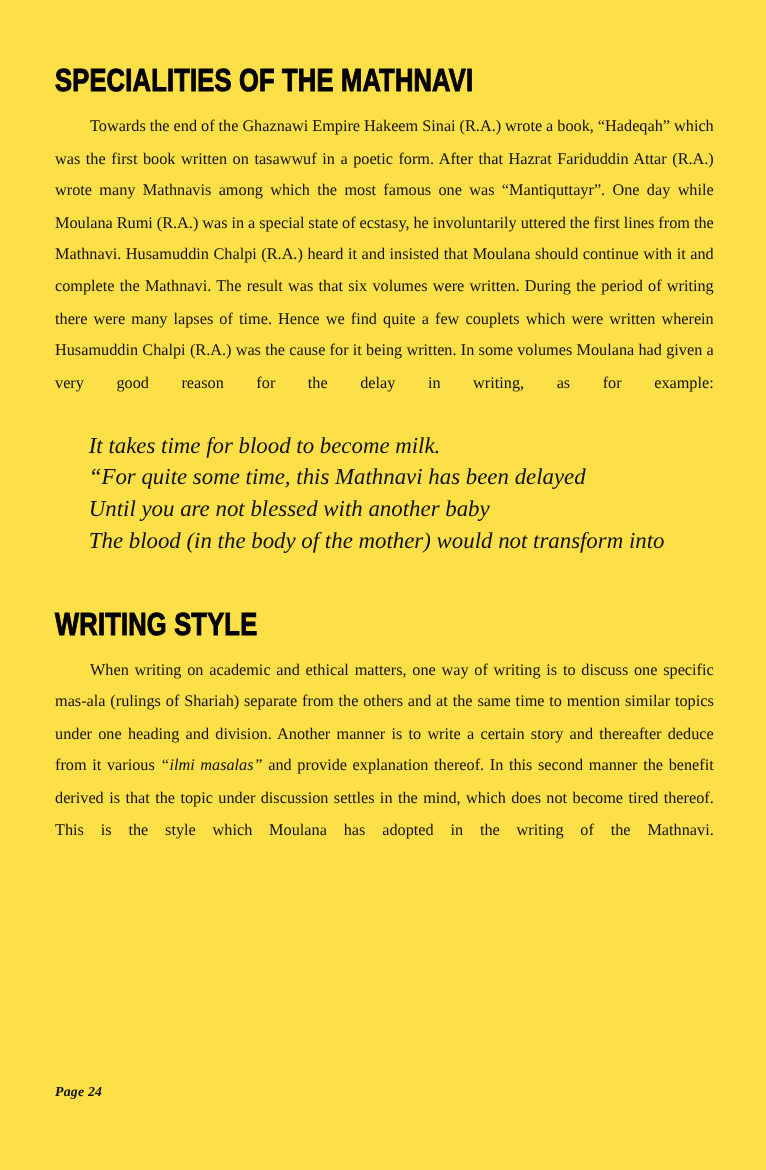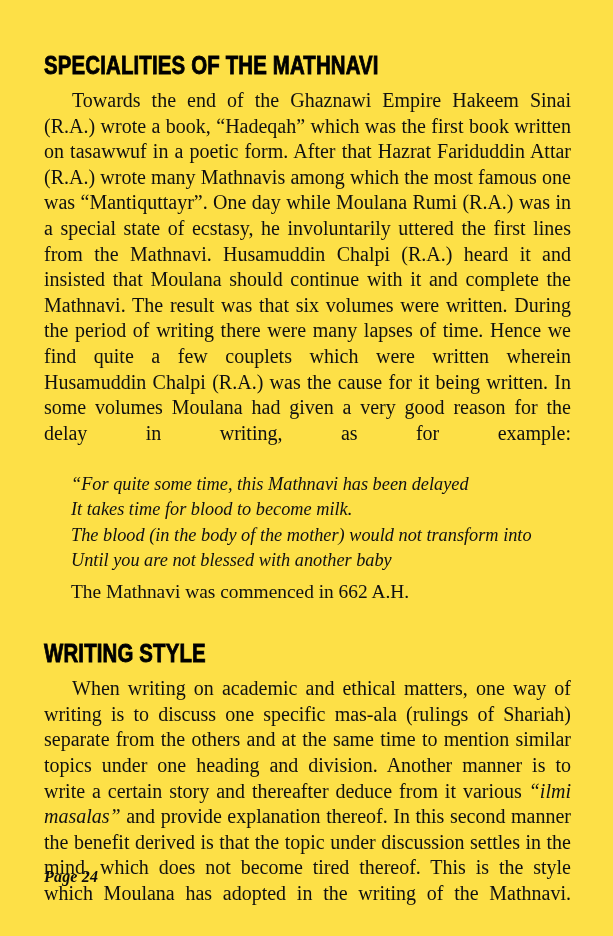--- a/index.html
+++ b/index.html
@@ -49,21 +49,21 @@
     -webkit-text-stroke: 0.85px #000000;
   }
   .heading-block-1 { margin: 0 0 10px 0; }
   .heading-block-2 { margin: 0 0 10px 0; }
 
   .gap-before-heading { height: 36px; }
 
   
   p.body {
     margin: 0;
-    font-size: 20px;
+    font-size: 13px;
     line-height: 25.6px;
     text-align: justify;
     text-justify: inter-word;
     text-indent: 28px;
     word-spacing: -0.1px;
   }
   p.body:last-child { }
 
   
   p.body::after {
@@ -113,21 +113,21 @@
     top: 868px;
     width: 527px;
     display: flex;
     justify-content: space-between;
     align-items: baseline;
   }
   .footer-left, .footer-right {
     font-family: "Liberation Serif", "DejaVu Serif", serif;
     font-weight: 700;
     font-style: italic;
-    font-size: 16px;
+    font-size: 11px;
     color: #0d0d0d;
     letter-spacing: 0.2px;
     white-space: nowrap;
   }
   .footer-right {
     letter-spacing: 0.3px;
   }
 
   em.inline-italic { font-style: italic; font-family: Liberation Serif, serif; }
 </style>
@@ -136,29 +136,28 @@
 
 <div class="page">
 
   <div class="content">
 
     <h1 class="section-heading heading-block-1">SPECIALITIES OF THE MATHNAVI</h1>
 
     <p class="body">Towards the end of the Ghaznawi Empire Hakeem Sinai (R.A.) wrote a book, “Hadeqah” which was the first book written on tasawwuf in a poetic form. After that Hazrat Fariduddin Attar (R.A.) wrote many Mathnavis among which the most famous one was “Mantiquttayr”. One day while Moulana Rumi (R.A.) was in a special state of ecstasy, he involuntarily uttered the first lines from the Mathnavi. Husamuddin Chalpi (R.A.) heard it and insisted that Moulana should continue with it and complete the Mathnavi. The result was that six volumes were written. During the period of writing there were many lapses of time. Hence we find quite a few couplets which were written wherein Husamuddin Chalpi (R.A.) was the cause for it being written. In some volumes Moulana had given a very good reason for the delay in writing, as for example:</p>
 
     <div class="verse">
+      <div class="verse-line">It takes time for blood to become milk.</div>
       <div class="verse-line">“For quite some time, this Mathnavi has been delayed</div>
-      <div class="verse-line">It takes time for blood to become milk.</div>
+      <div class="verse-line">Until you are not blessed with another baby</div>
       <div class="verse-line justified">The blood (in the body of the mother) would not transform into</div>
-      <div class="verse-line">Until you are not blessed with another baby</div>
     </div>
 
     <div class="spacer-sm"></div>
 
-    <p class="indented-line">The Mathnavi was commenced in 662 A.H.</p>
 
     <div class="gap-before-heading"></div>
 
     <h1 class="section-heading heading-block-2">WRITING STYLE</h1>
 
     <p class="body"><span>When writing on academic and ethical matters, one way of writing is to discuss one specific mas-ala (rulings of Shariah) separate from the others and at the same time to mention similar topics under one heading and division. Another manner is to write a certain story and thereafter deduce from it various </span><em class="inline-italic">“ilmi masalas”</em><span> and provide explanation thereof. In this second manner the benefit derived is that the topic under discussion settles in the mind, which does not become tired thereof. This is the style which Moulana has adopted in the writing of the Mathnavi.</span></p>
 
   </div>
 
   <div class="footer">

